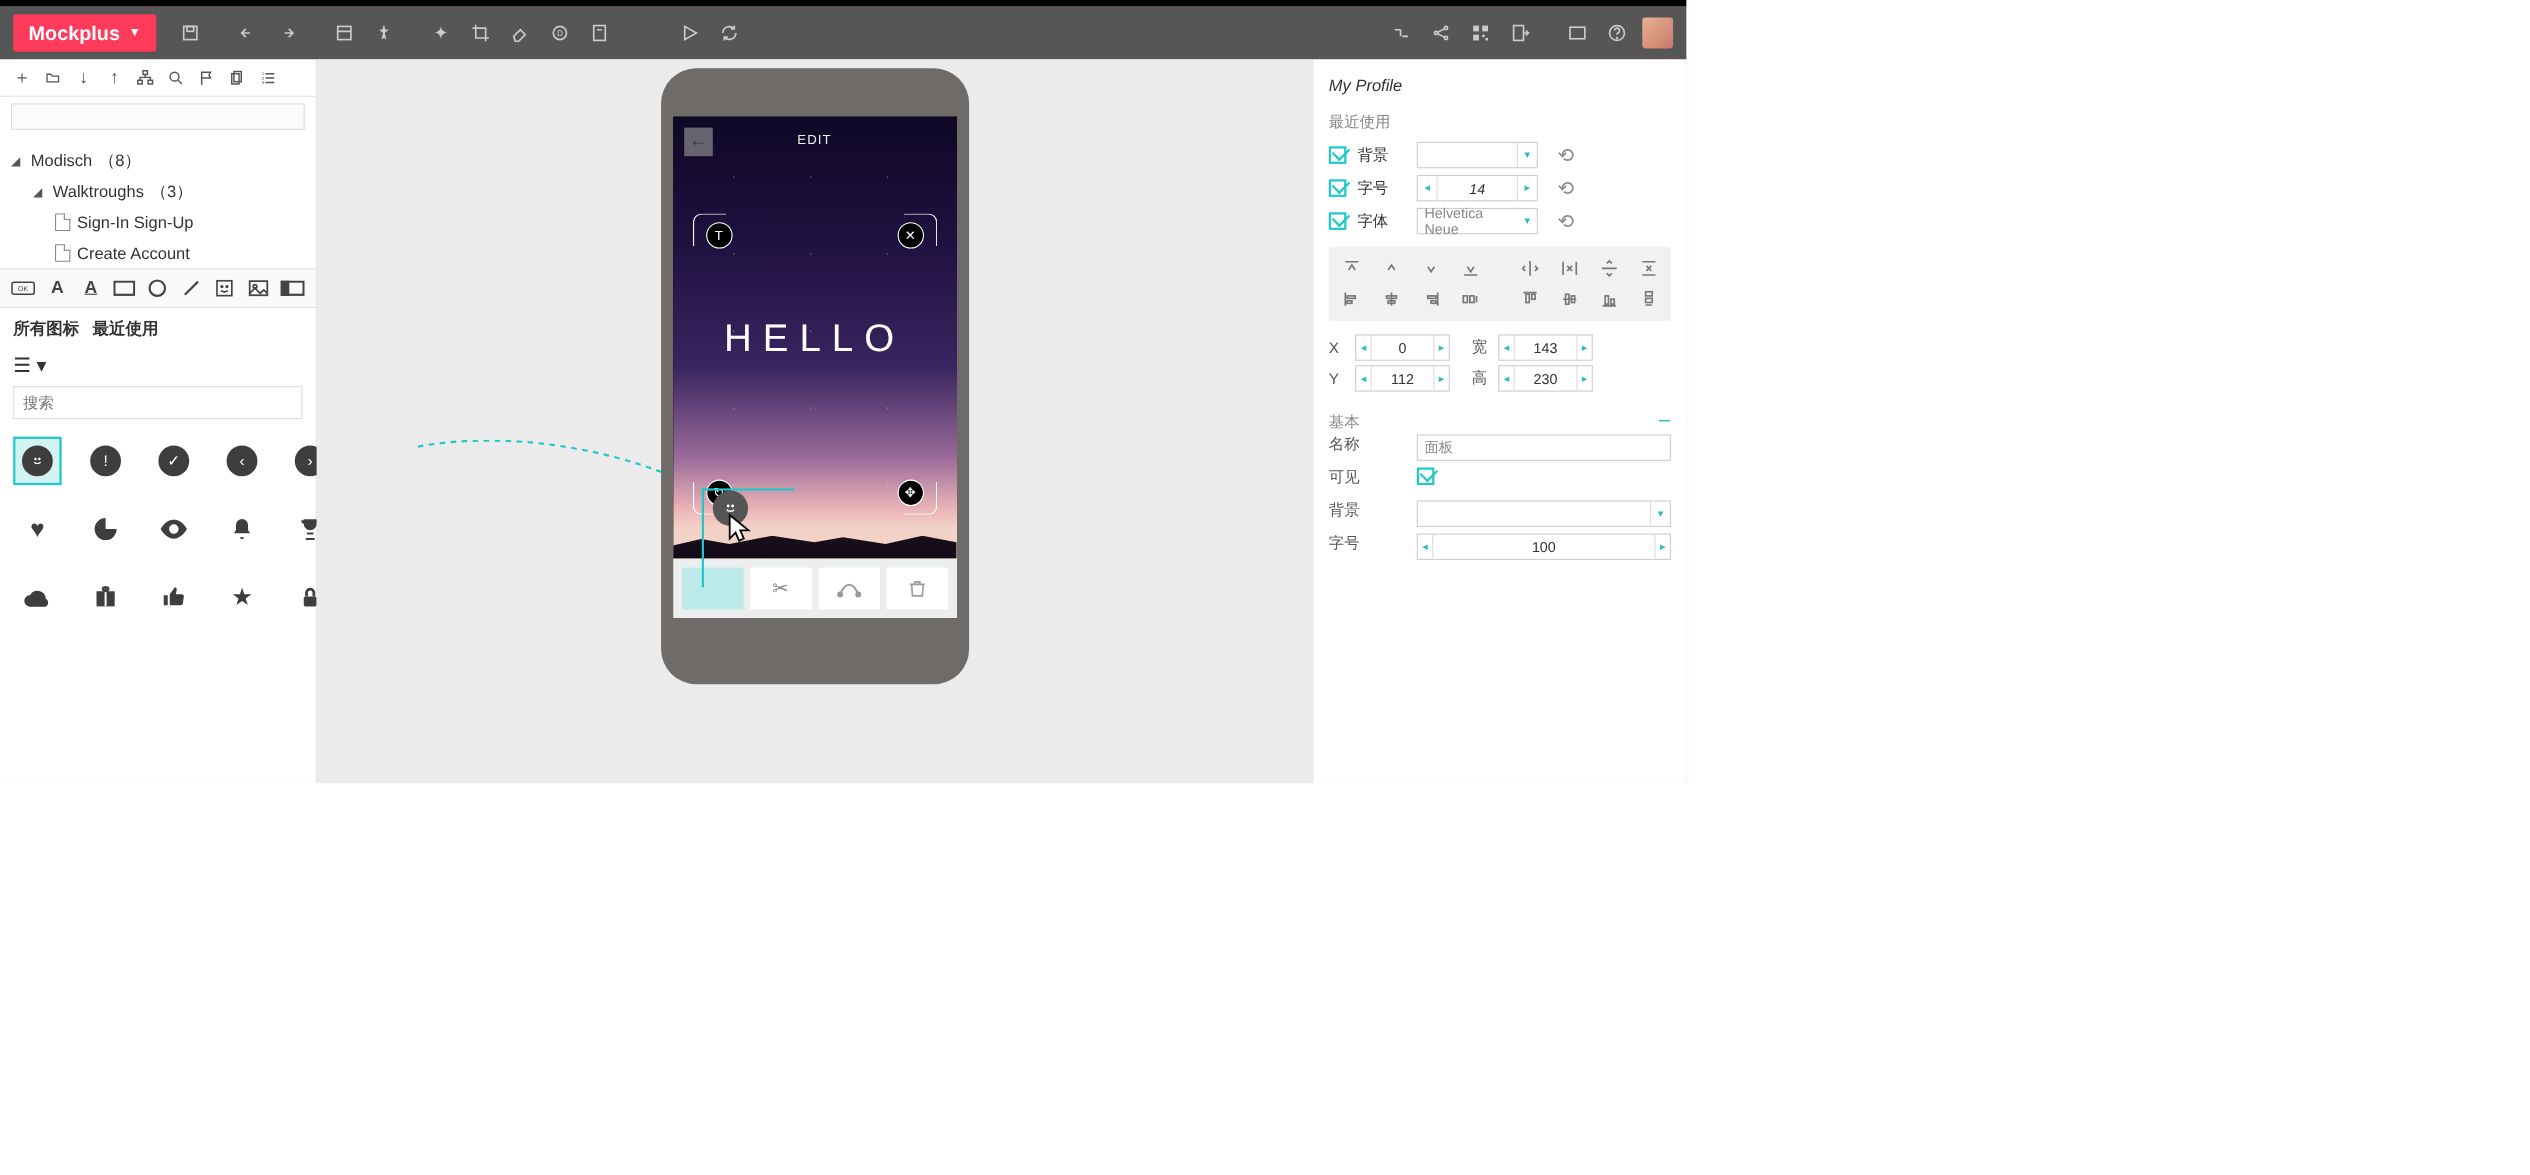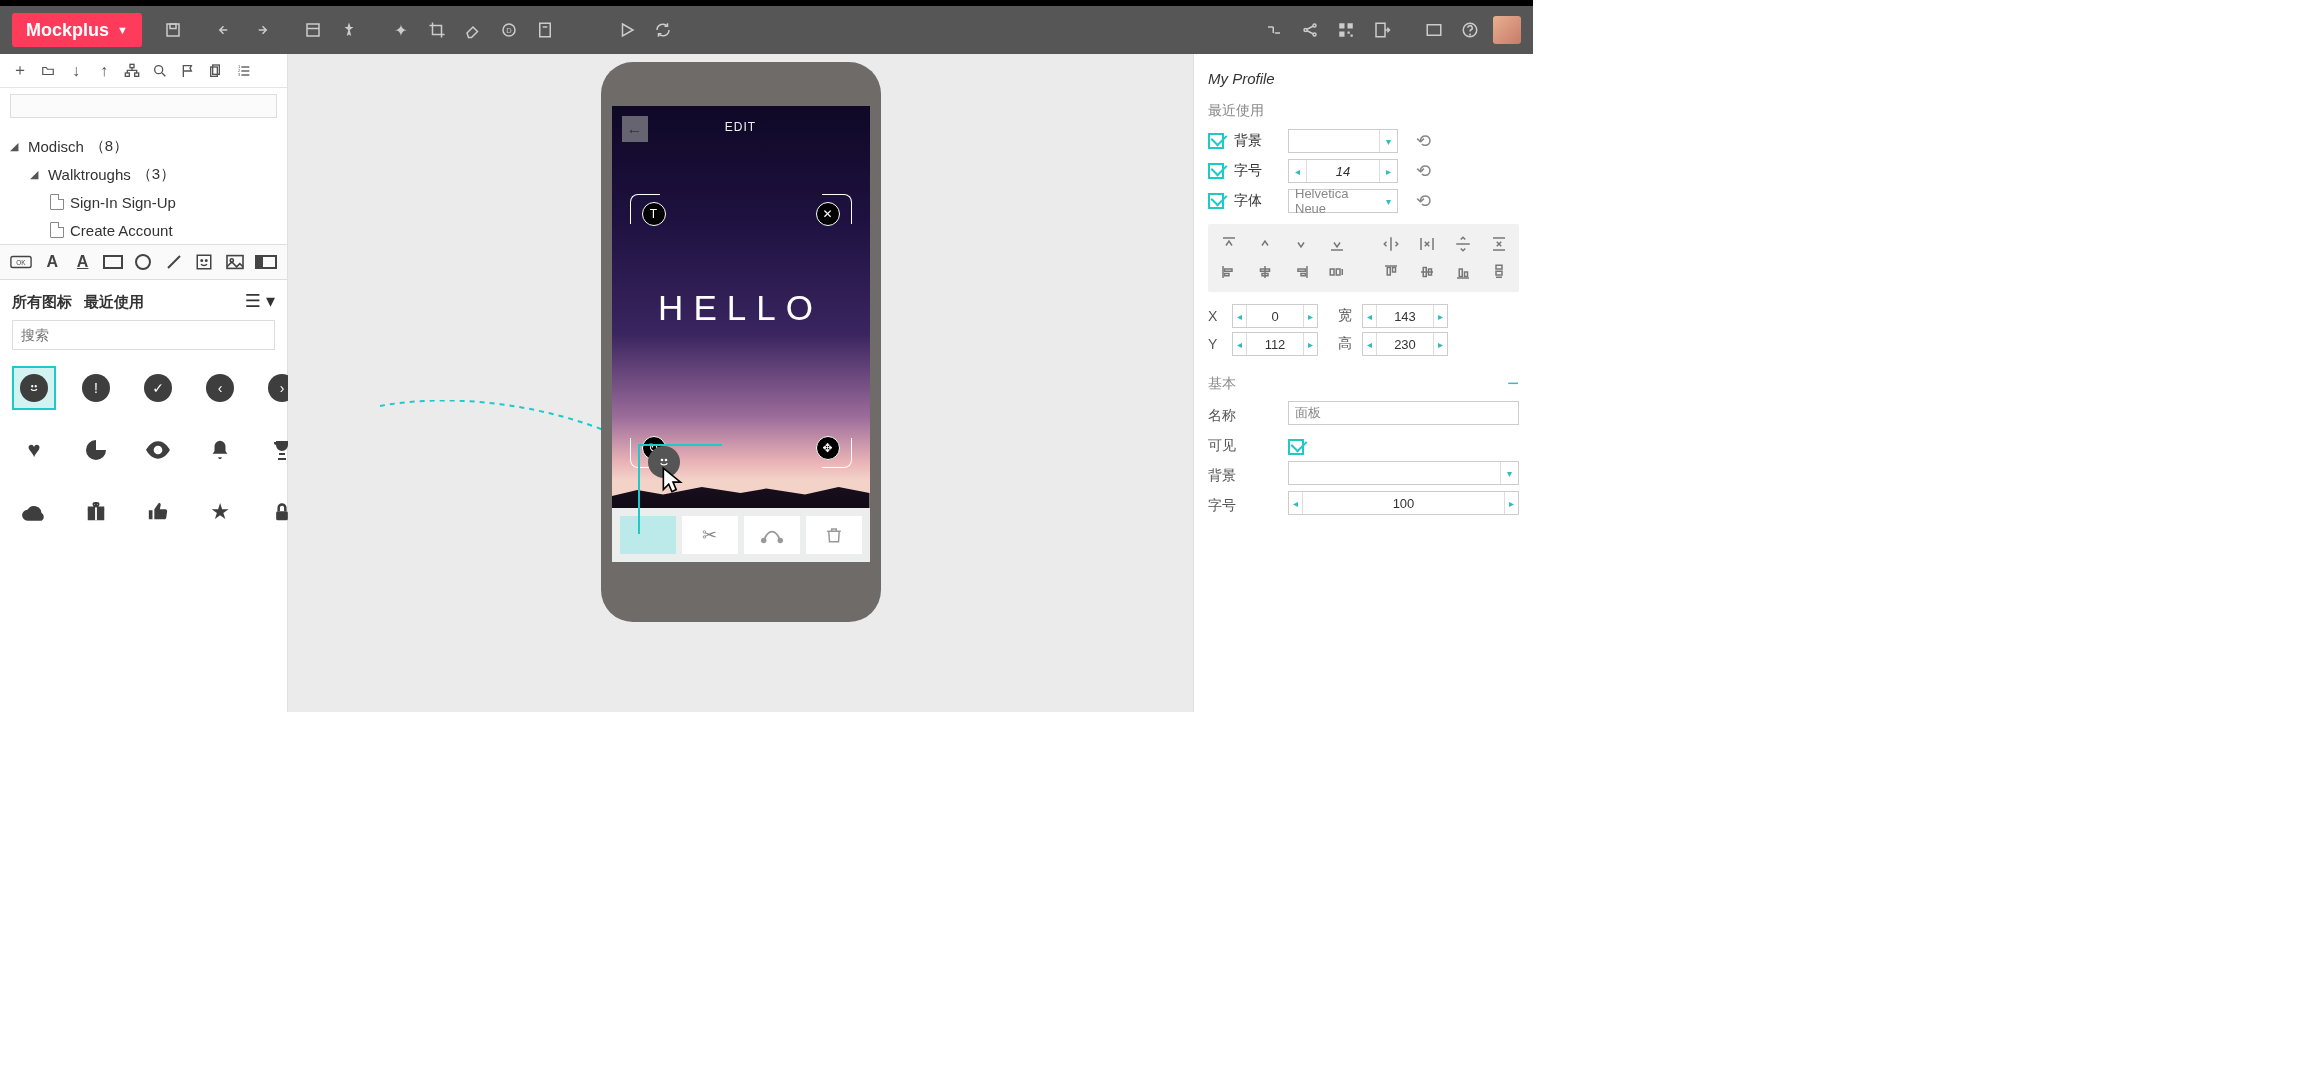--- a/index.html
+++ b/index.html
@@ -28,21 +28,21 @@
   .tree-row.child { padding-left:20px; }
   .tree-row.leaf { padding-left:40px; }
   .tri { font-size:11px; color:#555; width:12px; }
   .pgicon { width:14px; height:16px; border:1px solid #888; border-radius:1px; position:relative; }
   .pgicon:after { content:""; position:absolute; right:-1px; top:-1px; width:5px; height:5px; background:#fff; border-left:1px solid #888; border-bottom:1px solid #888; }
   
   .shapebar { height:36px; border-top:1px solid #ddd; border-bottom:1px solid #ddd; display:flex; align-items:center; gap:10px; padding:0 10px; background:#fafafa; }
   .shapebar .sh { width:22px; height:22px; display:flex; align-items:center; justify-content:center; color:#444; cursor:pointer; }
   
   .iconpick { padding:10px 12px; }
-  .iconpick .tabs { display:flex; gap:12px; align-items:flex-end; justify-content:space-between; margin-bottom:8px;}
+  .iconpick .tabs { display:flex; gap:12px; align-items:flex-start; justify-content:space-between; margin-bottom:8px;flex-direction:column;}
   .iconpick .tabs .tabgrp { display:flex; gap:12px; font-size:15px; font-weight:600; color:#333; }
   .iconpick .tabs .menu { font-size:18px; color:#333; cursor:pointer;}
   .icsearch input { width:100%; height:30px; border:1px solid #ddd; padding:0 8px; font-size:14px; color:#666; }
   .icongrid { display:grid; grid-template-columns:repeat(5, 44px); gap:18px 18px; margin-top:16px; justify-content:start; }
   .ic-cell { width:44px; height:44px; display:flex; align-items:center; justify-content:center; cursor:pointer; }
   .ic-cell.sel { background:#d3f3f3; border:2px solid #1ec9c9; }
   .ic-circle { width:28px; height:28px; border-radius:50%; background:#3e3e3e; display:flex; align-items:center; justify-content:center; color:#fff; font-size:14px; }
   .ic-solid { color:#3e3e3e; font-size:22px; }
   
   .canvas { flex:1; background:#f2f2f2 linear-gradient(#ebebeb,#ebebeb); position:relative; overflow:hidden; }
@@ -96,21 +96,21 @@
   .alico { width:20px; height:20px; color:#777; cursor:pointer; display:flex; align-items:center; justify-content:center; }
   .dimrow { display:flex; align-items:center; gap:8px; margin:4px 0; }
   .dimrow .lbl { width:16px; color:#555; }
   .dimbox { border:1px solid #ccc; height:24px; width:86px; display:flex; align-items:center; }
   .dimbox .ar { width:14px; display:flex; align-items:center; justify-content:center; color:#3bb; font-size:10px; height:100%; }
   .dimbox .ar.l { border-right:1px solid #ddd; }
   .dimbox .ar.r { border-left:1px solid #ddd; }
   .dimbox .val { flex:1; text-align:center; font-size:13px; }
   .secthdr { display:flex; justify-content:space-between; align-items:center; color:#888; margin-top:12px;}
   .secthdr .minus { color:#3bb; font-size:20px; cursor:pointer;}
-  .proprow { display:flex; align-items:flex-end; height:30px; }
+  .proprow { display:flex; align-items:flex-start; height:30px; }
   .proprow .plbl { width:80px; color:#555; }
   .txtbox { flex:1; padding:0 6px; color:#888; font-size:13px; }
   .wideswatch { flex:1; border:1px solid #ccc; height:24px; background:#fff; position:relative;}
   .wideswatch .dd{ position:absolute; right:0; top:0; bottom:0; width:18px; border-left:1px solid #ddd; display:flex; align-items:center; justify-content:center; color:#3bb; font-size:10px;}
   svg { display:block; }
 </style>
 </head>
 <body>
 
 <div class="app">

